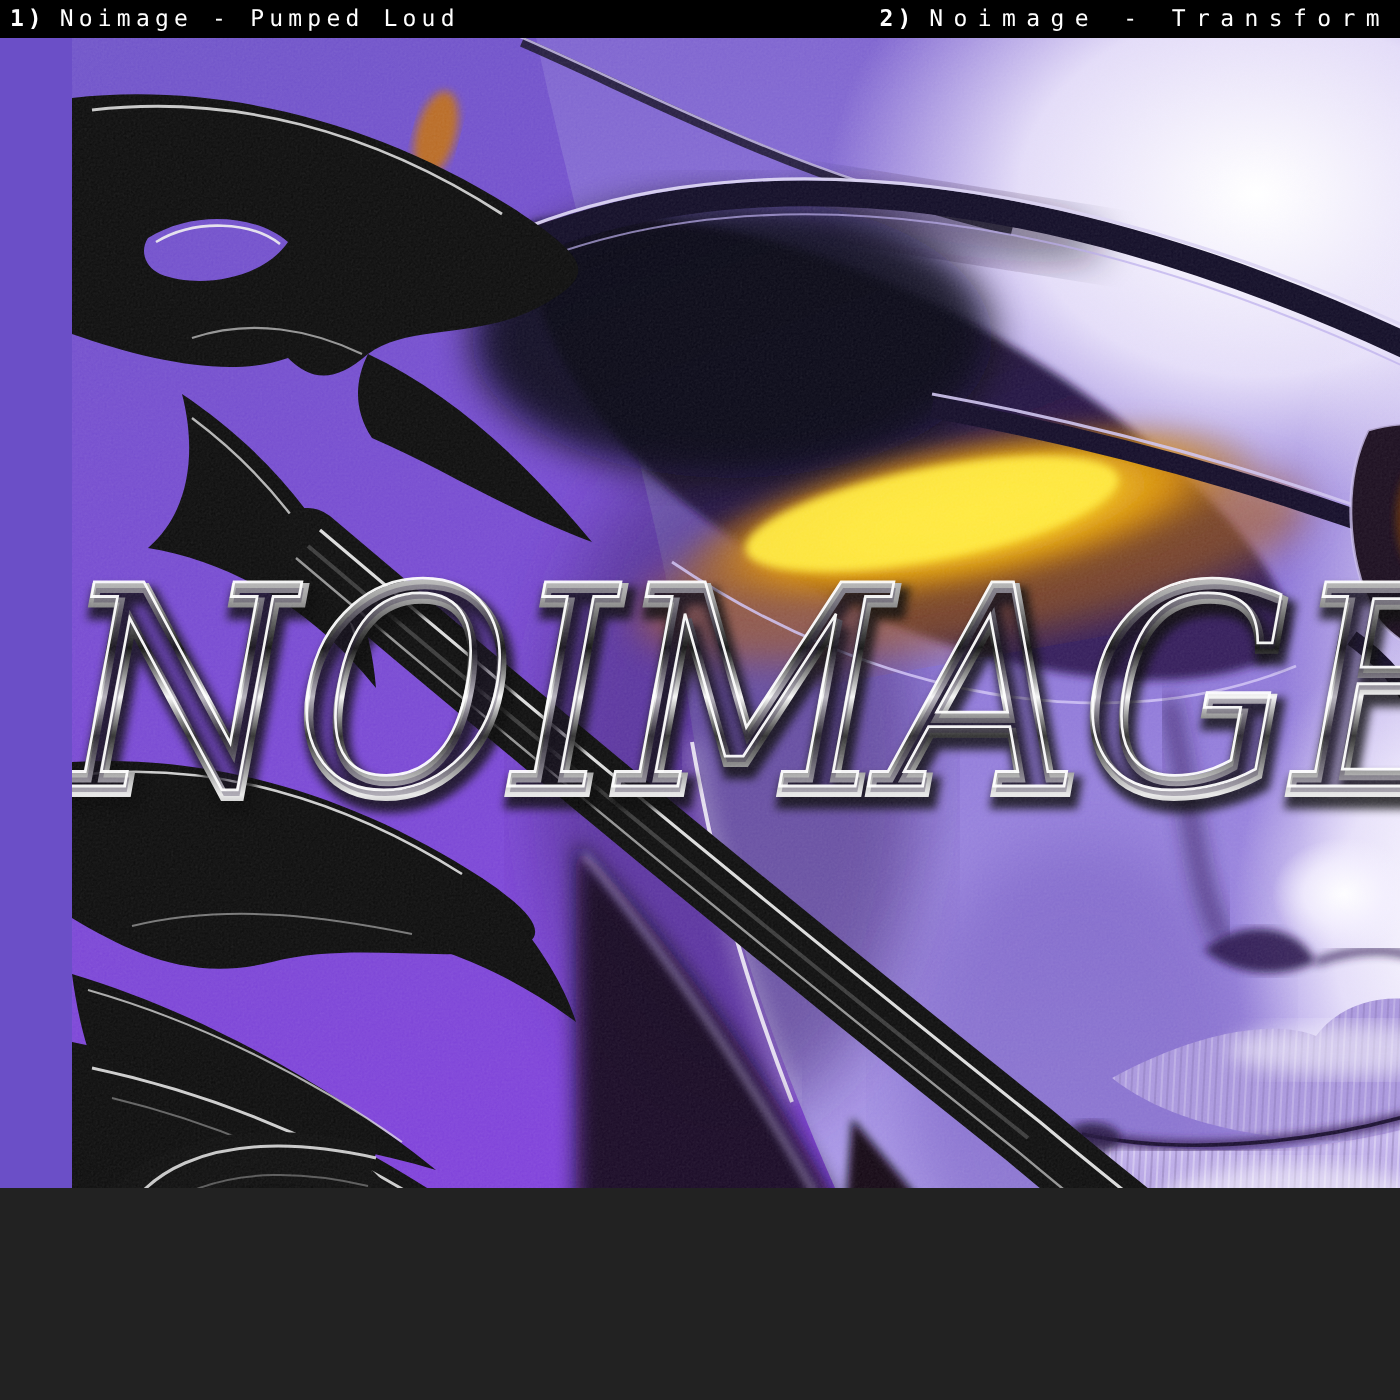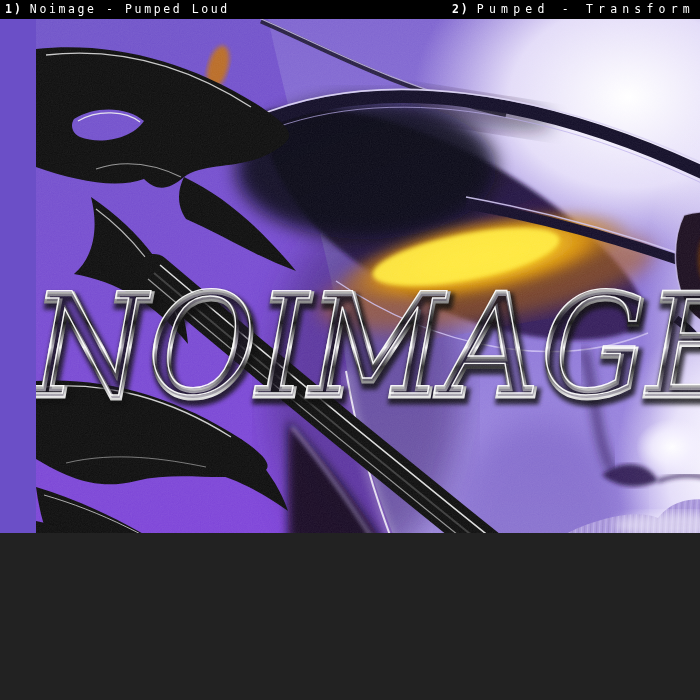--- a/index.html
+++ b/index.html
@@ -1,35 +1,35 @@
 <!DOCTYPE html>
 <html><head>
 <meta charset="utf-8">
 <style>
   html,body{margin:0;padding:0;background:#222;}
-  .cover{position:relative;width:700px;height:533px;overflow:hidden;background:#6b4fc7;
+  .cover{position:relative;width:700px;height:594px;overflow:hidden;background:#6b4fc7;
          font-family:"DejaVu Sans Mono","Liberation Mono",monospace;}
   .topbar{position:absolute;top:0;left:0;width:700px;height:19px;background:#000;
           display:flex;justify-content:space-between;align-items:center;
           padding:0 5px;box-sizing:border-box;z-index:30;}
   .track{color:#fff;font-size:11.5px;line-height:19px;white-space:nowrap;}
   .track .num{font-weight:bold;margin-right:7px;letter-spacing:2px;}
   .track-left{letter-spacing:2.6px;}
   .track-right{letter-spacing:5.2px;}
   .art{position:absolute;top:19px;left:0;width:700px;height:681px;margin-left:36px;}
   svg{display:block;}
 </style>
 </head>
 <body>
 
 <div class="cover">
 
   <div class="topbar">
     <span class="track track-left"><span class="num">1)</span><span>Noimage - Pumped Loud</span></span>
-    <span class="track track-right"><span class="num">2)</span><span>Pumped - Transform</span></span>
+    <span class="track track-right"><span class="num">2)</span><span>Noimage - Transform</span></span>
   </div>
 
   <div class="art">
   <svg width="700" height="681" viewBox="0 0 700 681">
     <defs>
       <linearGradient id="bgG" x1="0" y1="0" x2="0.25" y2="1">
         <stop offset="0" stop-color="#6b4fc7"></stop>
             <stop offset="1" stop-color="#7e38dc"></stop>
       </linearGradient>
       <linearGradient id="faceG" x1="0" y1="0" x2="0" y2="1">

